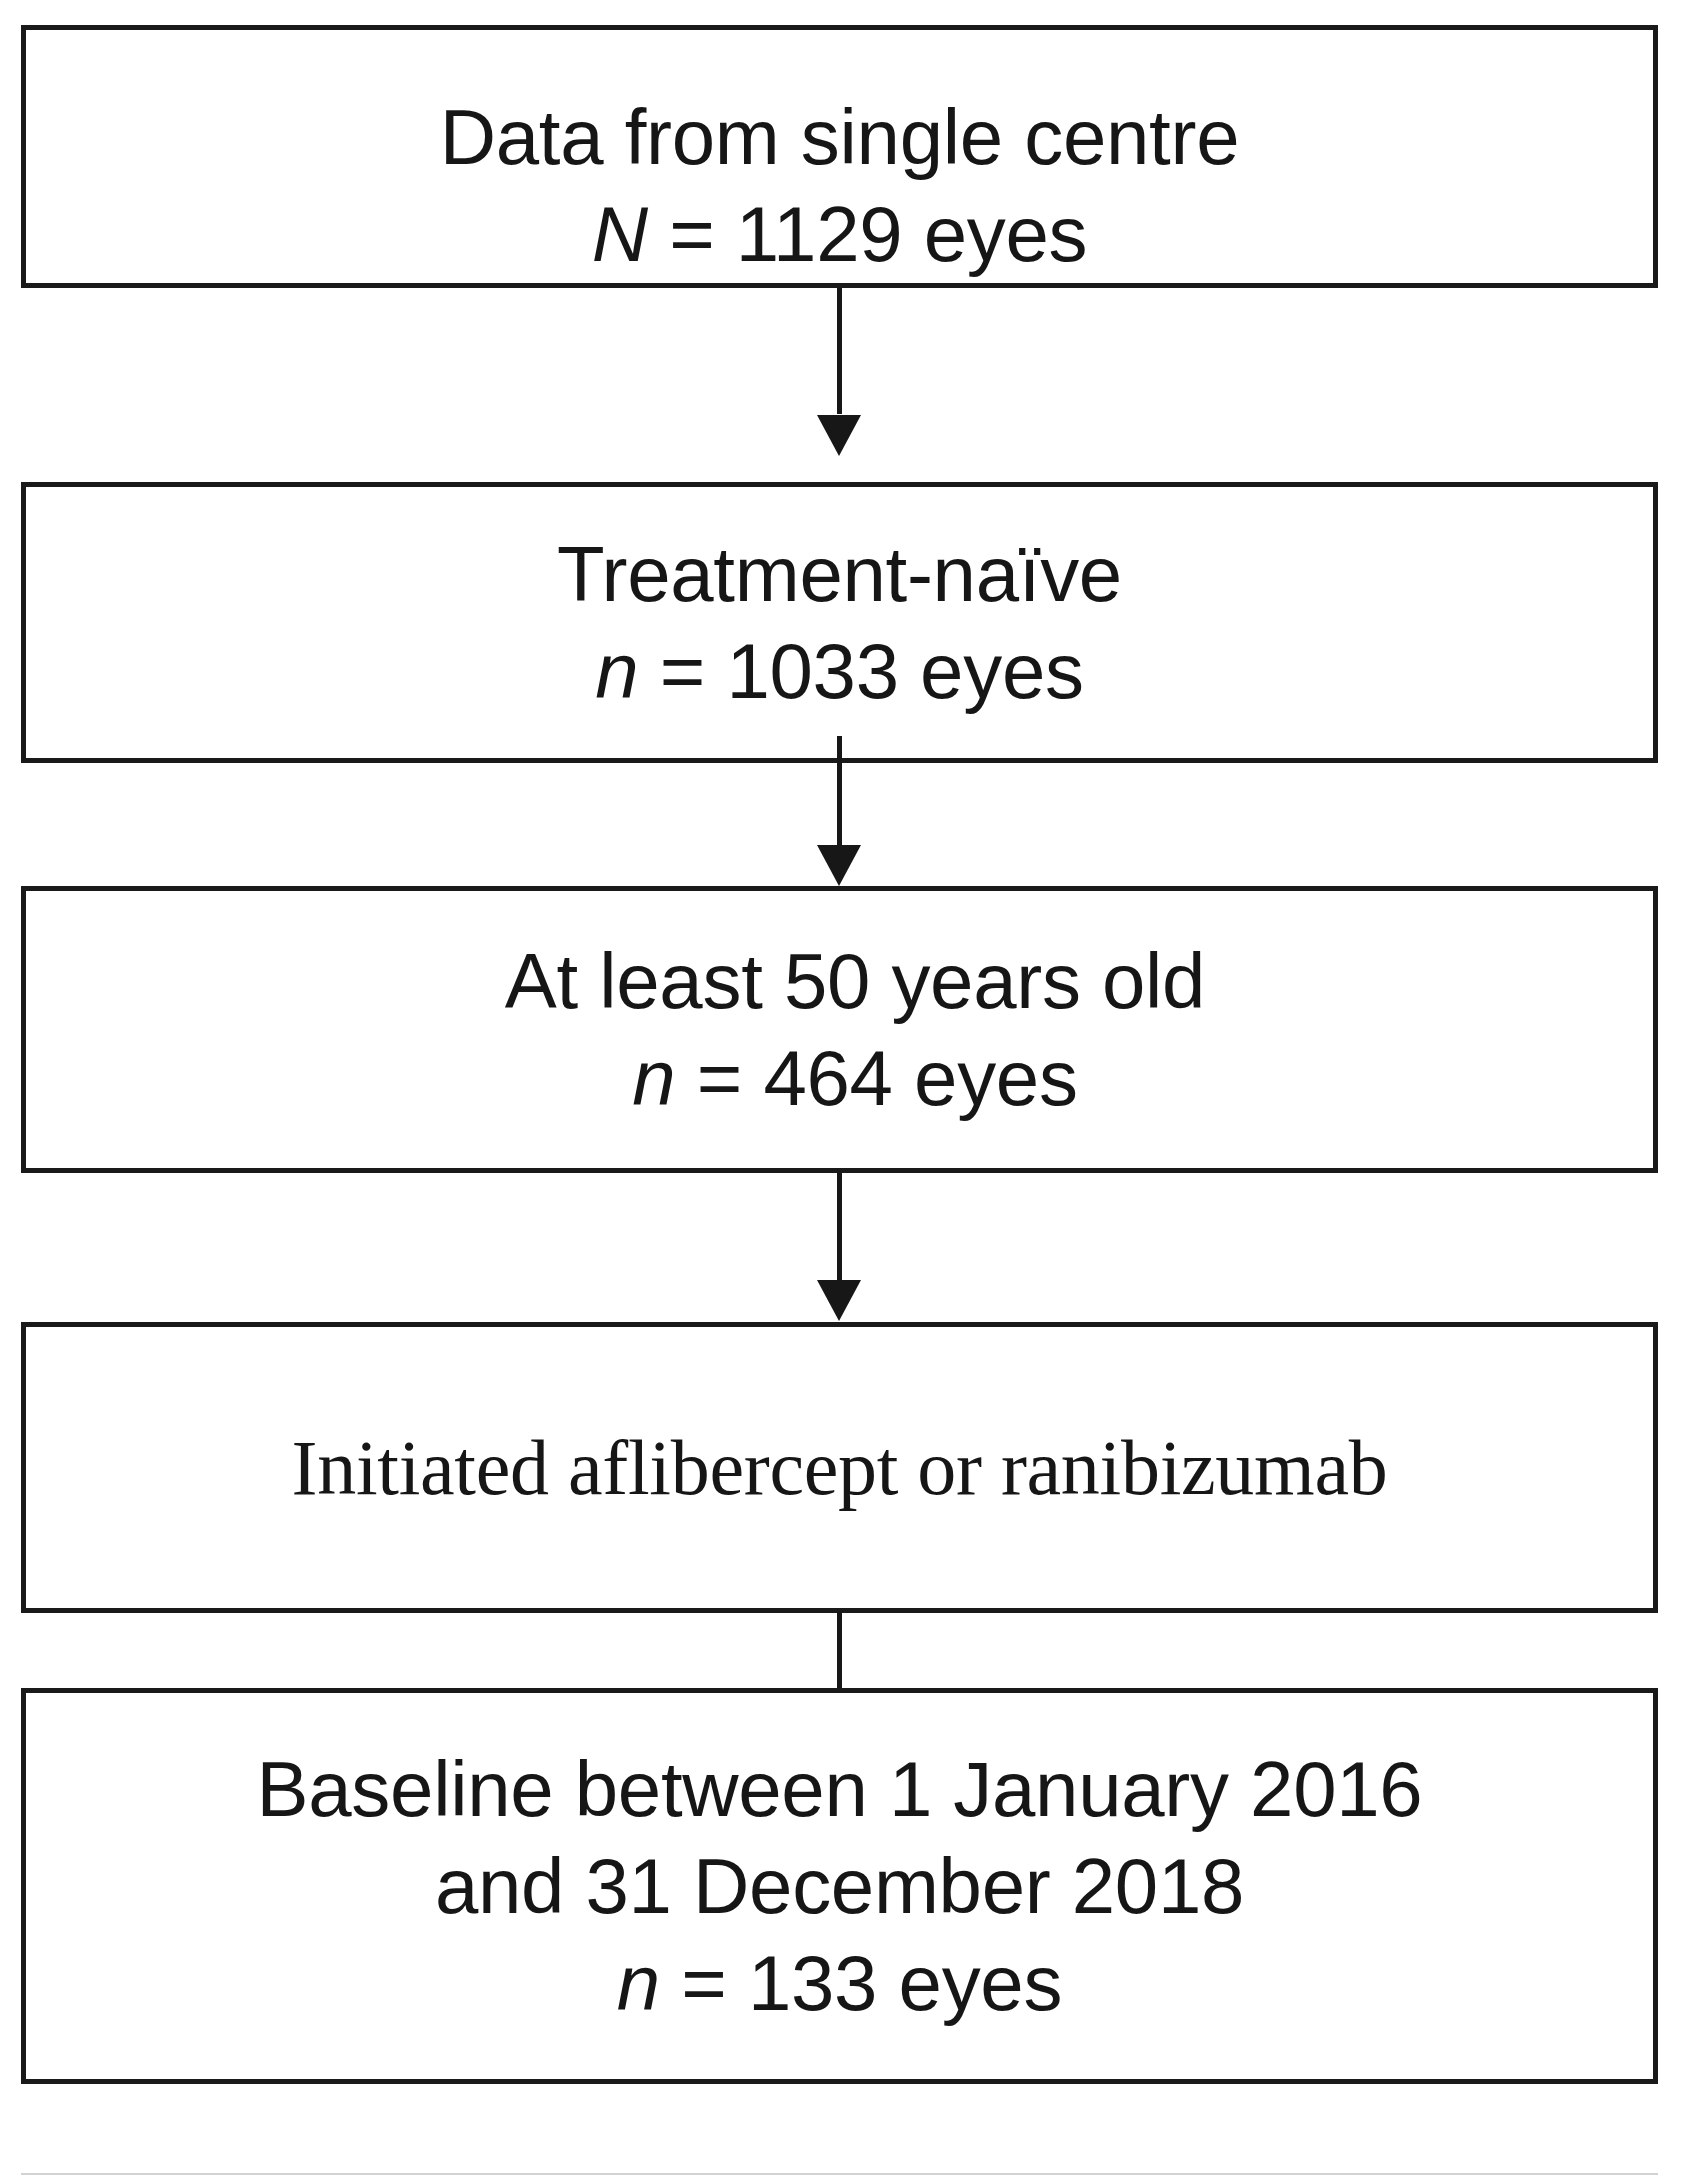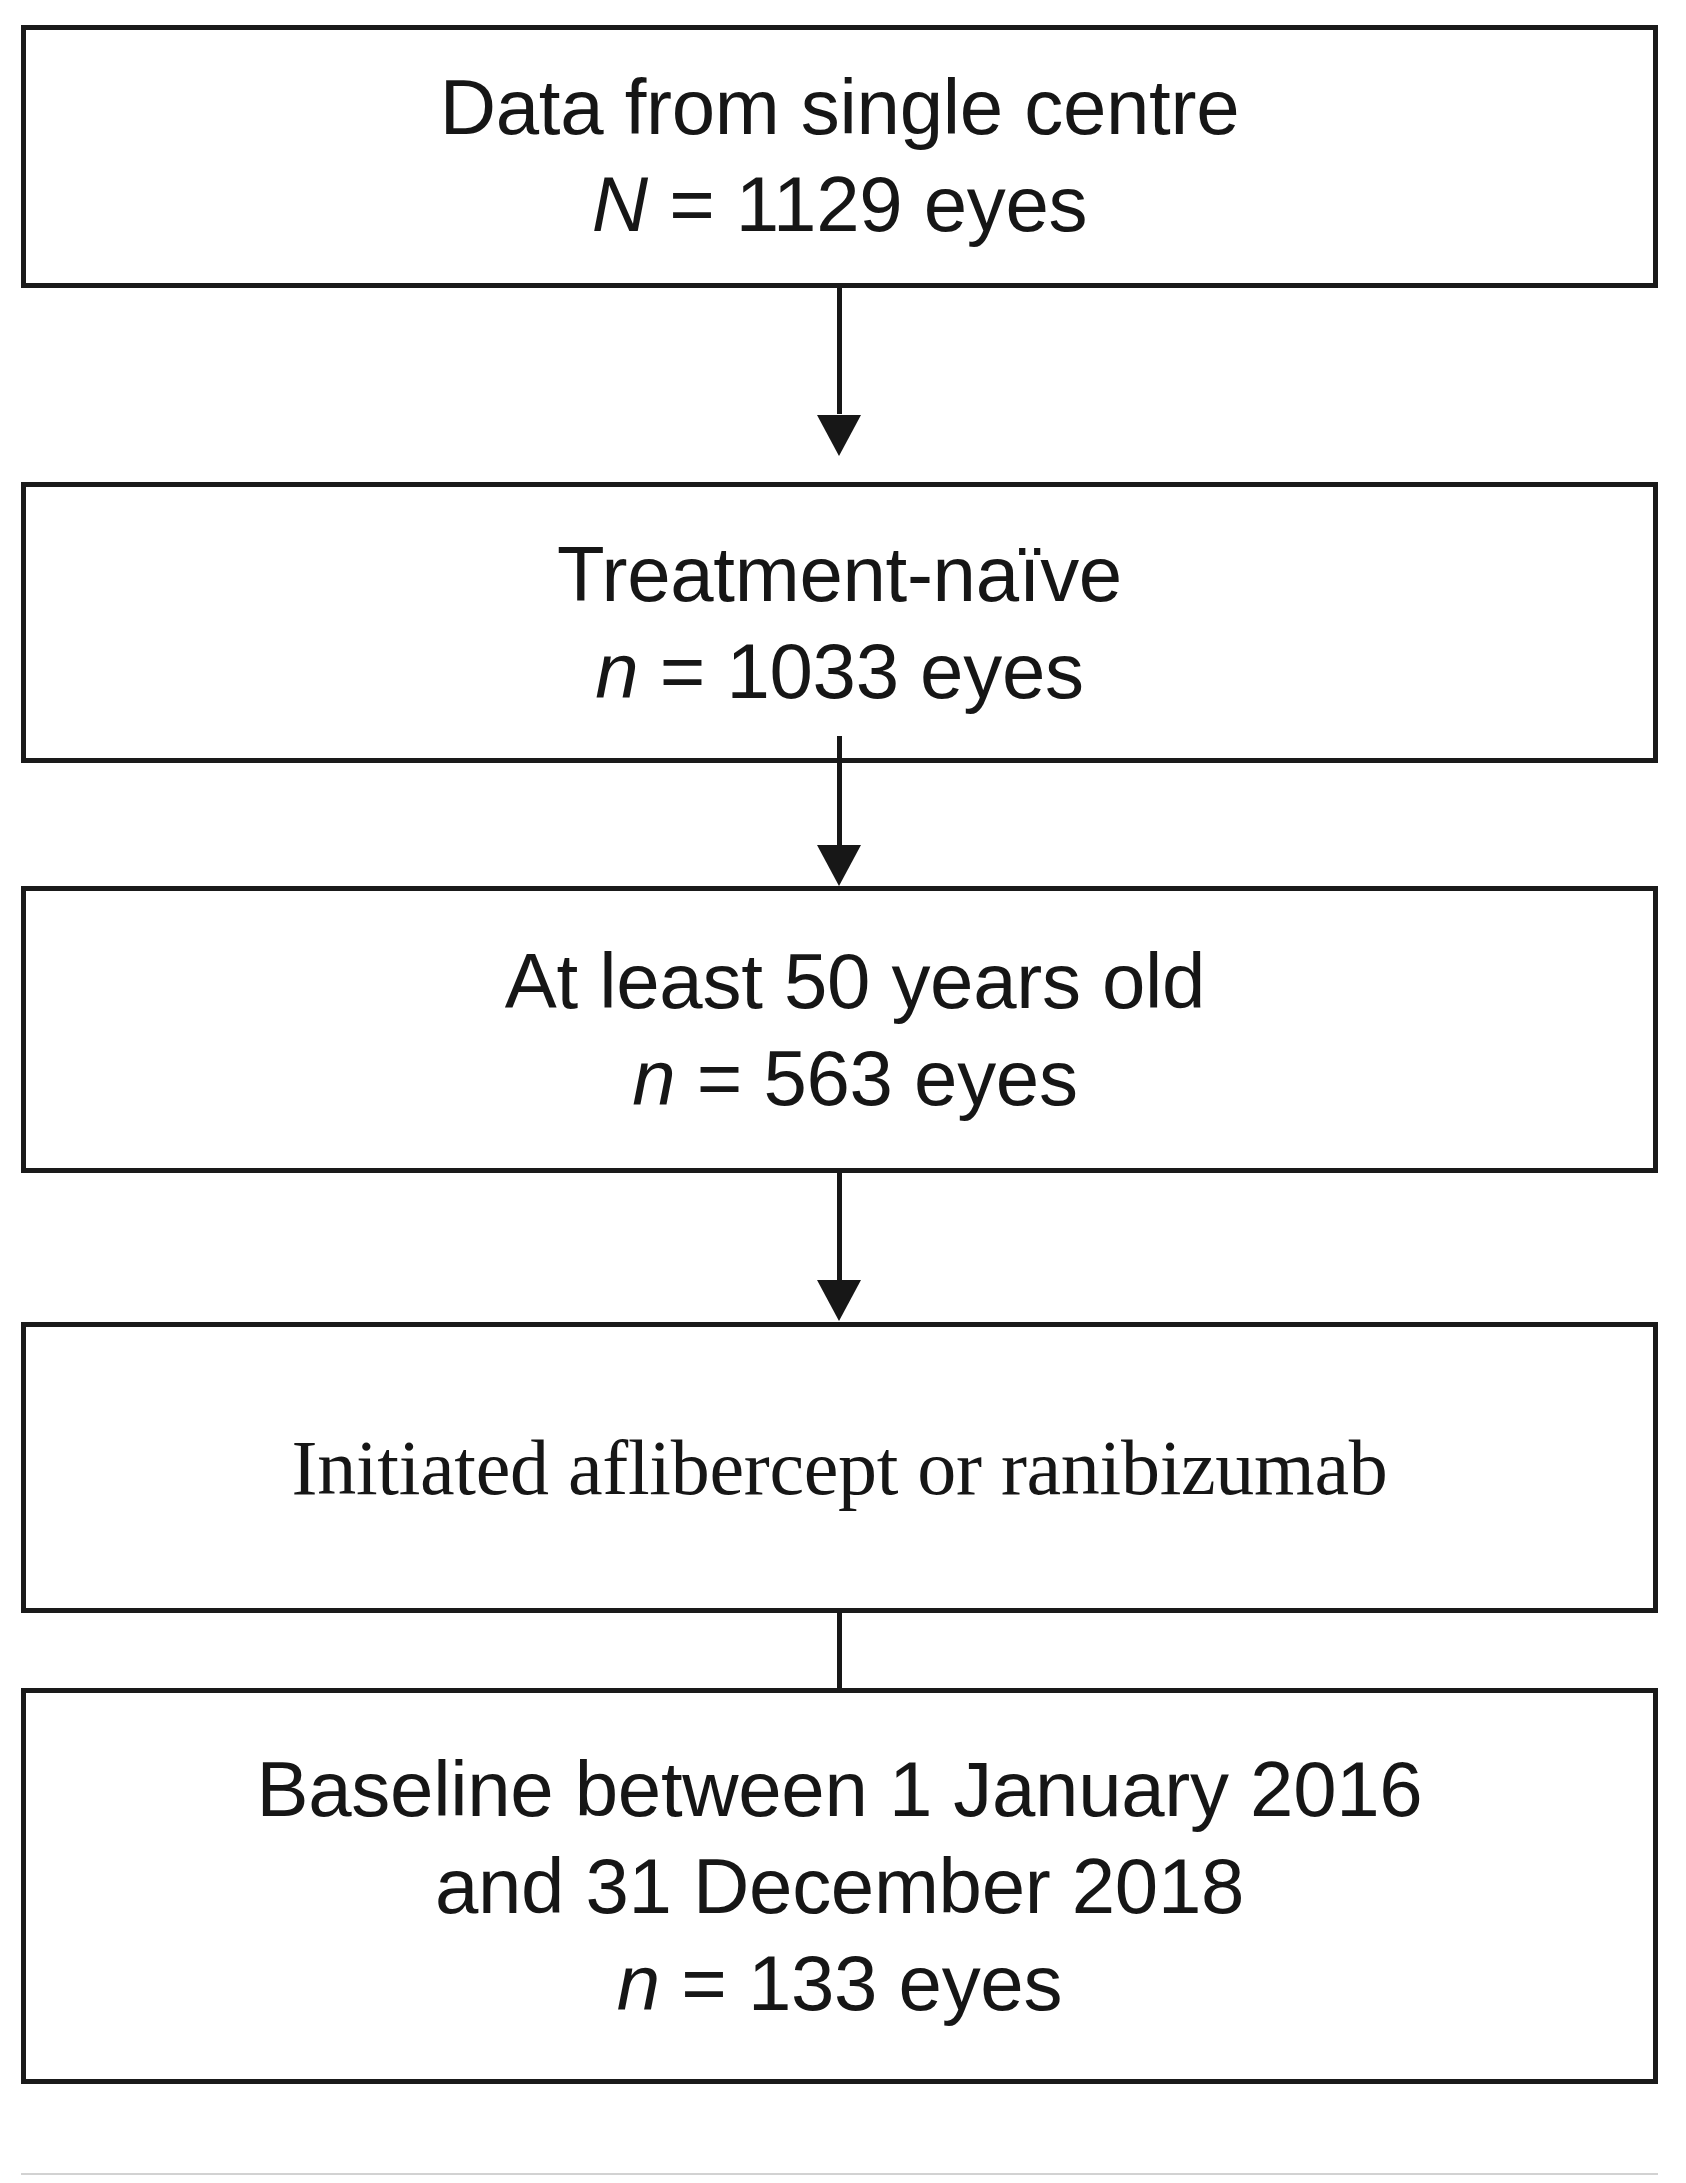--- a/index.html
+++ b/index.html
@@ -40,21 +40,21 @@
     line-height: 97px;
     color: #161616;
     letter-spacing: -0.3px;
     white-space: nowrap;
   }
   .flow-line .var {
     font-style: italic;
   }
 
   
-  #box-1 { top: 24.6px;   height: 263px; }
+  #box-1 { top: 24.6px;   height: 263px; justify-content: flex-end; }
   #box-2 { top: 482px;  height: 281px; }
   #box-3 { top: 886px; height: 287px; padding-left: 31px; }
   #box-4 { top: 1322px; height: 291px; font-family: Liberation Serif, serif; }
   #box-5 { top: 1688px; height: 396px; }
 
   
   .flow-arrow {
     position: absolute;
     left: 817px;           
     width: 45px;
@@ -115,21 +115,21 @@
     <span class="flow-line"><span class="var">n</span> <span>= 1033 eyes</span></span>
   </div>
 
   <div class="flow-arrow" id="arrow-2">
     <span class="shaft"></span>
     <span class="head"></span>
   </div>
 
   <div class="flow-box" id="box-3">
     <span class="flow-line">At least 50 years old</span>
-    <span class="flow-line"><span class="var">n</span> <span>= 563 eyes</span></span>
+    <span class="flow-line"><span class="var">n</span> <span>= 464 eyes</span></span>
   </div>
 
   <div class="flow-arrow" id="arrow-3">
     <span class="shaft"></span>
     <span class="head"></span>
   </div>
 
   <div class="flow-box" id="box-4">
     <span class="flow-line">Initiated aflibercept or ranibizumab</span>
   </div>

